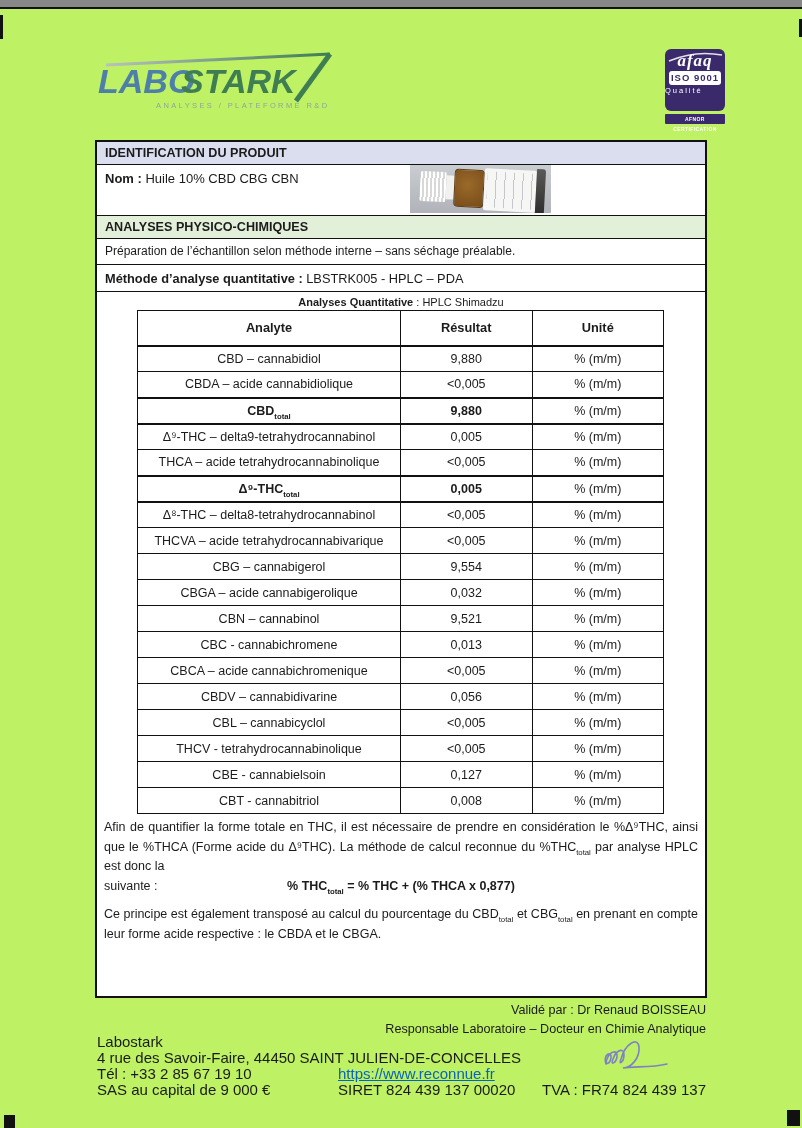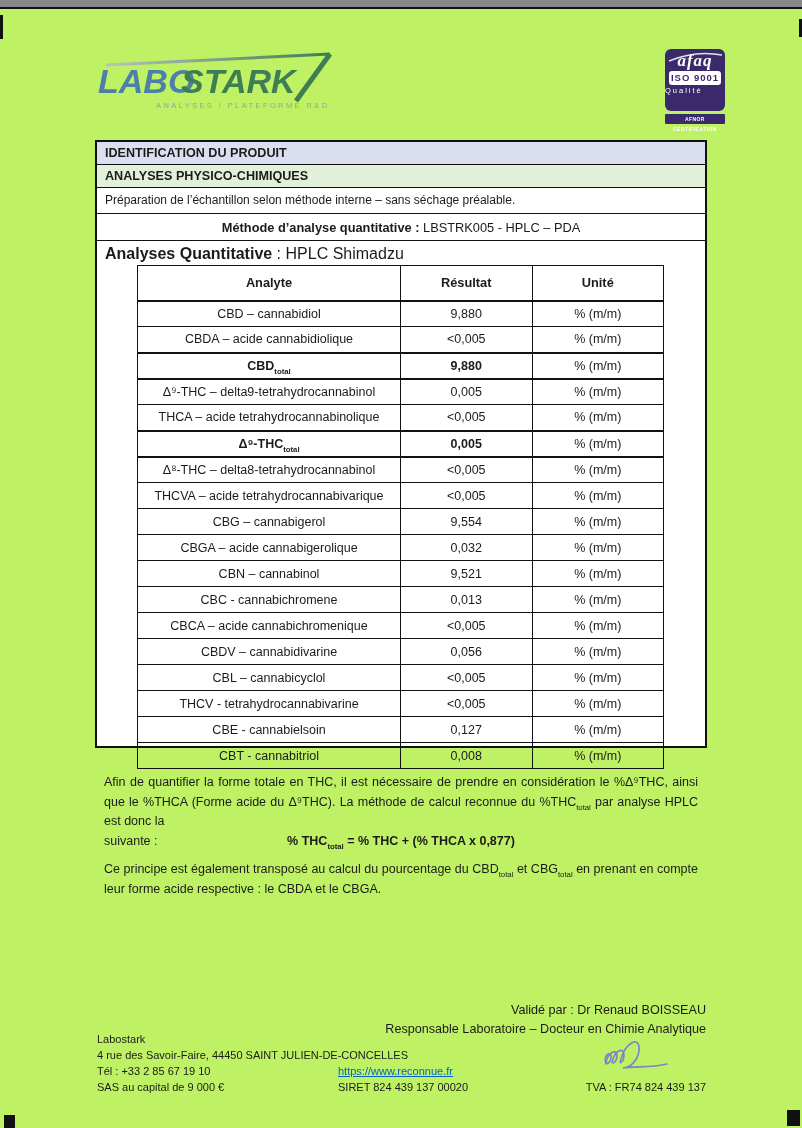--- a/index.html
+++ b/index.html
@@ -27,69 +27,69 @@
     font-family:"Liberation Serif","DejaVu Serif",serif; letter-spacing:1px; }
   .afaq-iso { position:absolute; left:4px; top:22px; width:52px; height:14px; background:#fff;
     border-radius:3px; color:#3b2a6b; font-weight:bold; font-size:9.5px; line-height:14px;
     text-align:center; letter-spacing:1px; }
   .afaq-qual { position:absolute; left:0; top:37px; width:100%; 
     color:#fff; font-size:7.5px; letter-spacing:2px; }
   .afaq-strip { margin-top:3px; width:60px; height:10px; background:#3b2a6b; border-radius:1px;
     color:#fff; font-size:5px; font-weight:bold; line-height:10px; text-align:center; letter-spacing:0.4px; }
 
   
-  .docbox { position:absolute; left:95px; top:133px; width:612px; height:608px;
+  .docbox { position:absolute; left:95px; top:133px; width:612px; height:858px;
     border:2px solid #111; background:#fff; }
   .sec-header { height:23px; border-bottom:1.5px solid #111; font-weight:bold;
     font-size:12.6px; padding:4px 8px 0; }
   .hdr-id { background:#dbdeee; }
   .hdr-an { background:#e2efd9; }
   .row-nom { position:relative; height:51px; border-bottom:1.5px solid #111;
     font-size:13px; padding:6px 8px 0; }
   .row-prep { height:26px; border-bottom:1.5px solid #111; font-size:12px; padding:5px 8px 0; }
-  .row-meth { height:27px; border-bottom:1.5px solid #111; font-size:12.8px; padding:6px 8px 0;text-align:center; }
+  .row-meth { height:27px; border-bottom:1.5px solid #111; font-size:12.8px; padding:6px 8px 0; }
   .b { font-weight:bold; }
 
   
   .photo { position:absolute; left:313px; top:0; width:141px; height:47.5px;
     background:linear-gradient(180deg,#c9ccd0,#b0b4ba); overflow:hidden; }
   .bottle { position:absolute; left:0; top:0; width:141px; height:48px; transform:rotate(3deg); }
   .cap { position:absolute; left:10px; top:9px; width:26px; height:30px; border-radius:2px;
     background:repeating-linear-gradient(90deg,#ffffff 0 2px,#d8d8d6 2px 4px); }
   .neck { position:absolute; left:36px; top:12px; width:8px; height:24px; background:#f1f1ef; }
   .oilwin { position:absolute; left:44px; top:5px; width:30px; height:38px; border-radius:4px;
     background:radial-gradient(circle at 45% 40%,#9a6a2a,#774b19); border:1px solid #5e3c12; }
   .blabel { position:absolute; left:74px; top:3px; width:52px; height:42px; border-radius:2px;
     background:#f6f6f4; }
   .blabel:after { content:""; position:absolute; inset:3px;
     background:repeating-linear-gradient(90deg,transparent 0 8px,#b7bac0 8px 9px); opacity:.8; }
   .bend { position:absolute; left:126px; top:1px; width:9px; height:46px;
     background:linear-gradient(180deg,#5a5a58,#2c2c2a); border-radius:0 3px 3px 0; }
 
-  .quant-line { font-size:16px; padding:4px 8px 0; }
+  .quant-line { font-size:11px; padding:4px 8px 0;text-align:center; }
 
   
   table.results { width:527px; margin:2px 0 0 40px; border-collapse:collapse;
     border:1.5px solid #111; font-size:12.5px; text-align:center; }
   .results th, .results td { border:1px solid #111; padding:0 4px; }
   .results th { height:35px; font-size:12.8px; border-bottom-width:2px; }
   .results td { height:26px; }
   .results tr.total-row td { border-top-width:2px; border-bottom-width:2px; }
   sub { font-size:0.62em; line-height:0; }
 
   .notes { margin:4px 7px 0; font-size:12.5px; line-height:19.5px; text-align:justify; }
   .formula-line { position:relative; height:19.5px; }
   .formula { position:absolute; left:50%; transform:translateX(-50%); white-space:nowrap;
     font-weight:bold; }
   .p2 { margin-top:9px; }
 
   
   .validation { position:absolute; right:96px; top:994px; text-align:right;
     font-size:12.6px; line-height:19px; }
-  .ft { position:absolute; font-size:11px; }
+  .ft { position:absolute; font-size:15px; }
   .ft-company { left:97px; top:1026px; }
   .ft-address { left:97px; top:1042px; }
   .ft-phone { left:97px; top:1058px; }
   .ft-capital { left:97px; top:1074px; }
   .ft-web { left:338px; top:1058px; color:#0563c1; text-decoration:underline; }
   .ft-siret { left:338px; top:1074px; }
   .ft-tva { right:96px; top:1074px; }
   .signature { position:absolute; left:596px; top:1024px; width:78px; height:48px; }
 </style>
 </head>
@@ -128,20 +128,32 @@
       <div class="afaq-iso">ISO 9001</div>
       <div class="afaq-qual">Qualité</div>
     </div>
     <div class="afaq-strip">AFNOR CERTIFICATION</div>
   </div>
 
   <div class="docbox">
 
     <div class="sec-header hdr-id">IDENTIFICATION DU PRODUIT</div>
 
+    <div class="row-nom">
+      <span class="b">Nom :</span><span> Huile 10% CBD CBG CBN</span>
+      <div class="photo">
+        <div class="bottle">
+          <div class="cap"></div>
+          <div class="neck"></div>
+          <div class="oilwin"></div>
+          <div class="blabel"></div>
+          <div class="bend"></div>
+        </div>
+      </div>
+    </div>
 
     <div class="sec-header hdr-an">ANALYSES PHYSICO-CHIMIQUES</div>
 
     <div class="row-prep">Préparation de l’échantillon selon méthode interne – sans séchage préalable.</div>
 
     <div class="row-meth">
       <span class="b">Méthode d’analyse quantitative :</span><span> LBSTRK005 - HPLC – PDA</span>
     </div>
 
     <div class="quant-line">
@@ -226,21 +238,21 @@
             <td>CBDV – cannabidivarine</td>
             <td>0,056</td>
             <td>% (m/m)</td>
           </tr>
           <tr>
             <td>CBL – cannabicyclol</td>
             <td>&lt;0,005</td>
             <td>% (m/m)</td>
           </tr>
           <tr>
-            <td>THCV - tetrahydrocannabivarine</td>
+            <td>THCV - tetrahydrocannabinolique</td>
             <td>&lt;0,005</td>
             <td>% (m/m)</td>
           </tr>
           <tr>
             <td>CBE - cannabielsoin</td>
             <td>0,127</td>
             <td>% (m/m)</td>
           </tr>
           <tr>
             <td>CBT - cannabitriol</td>

